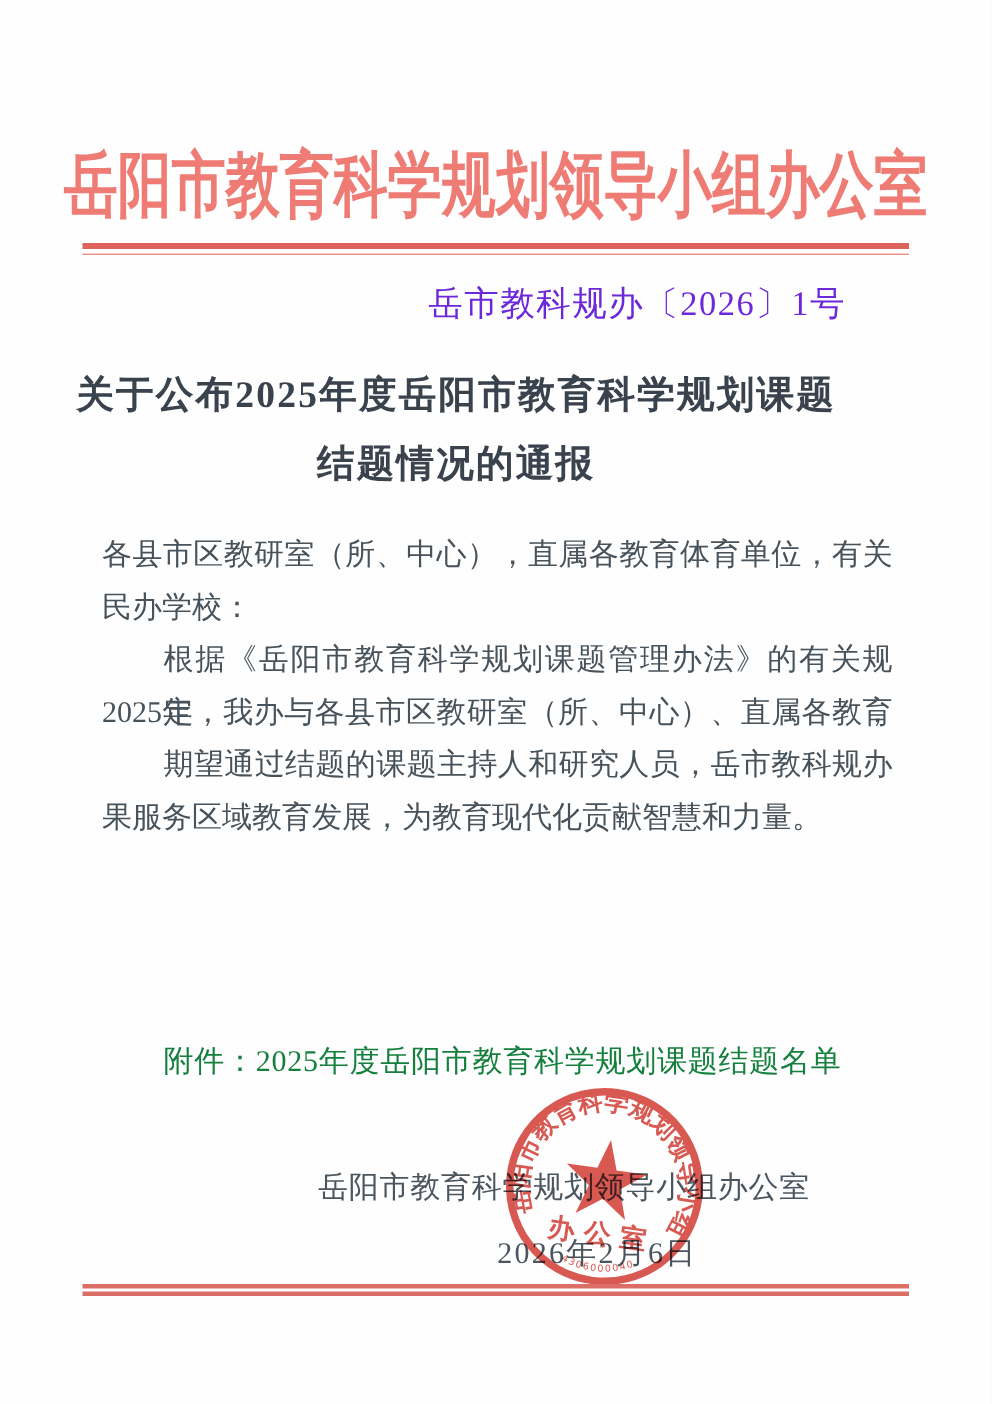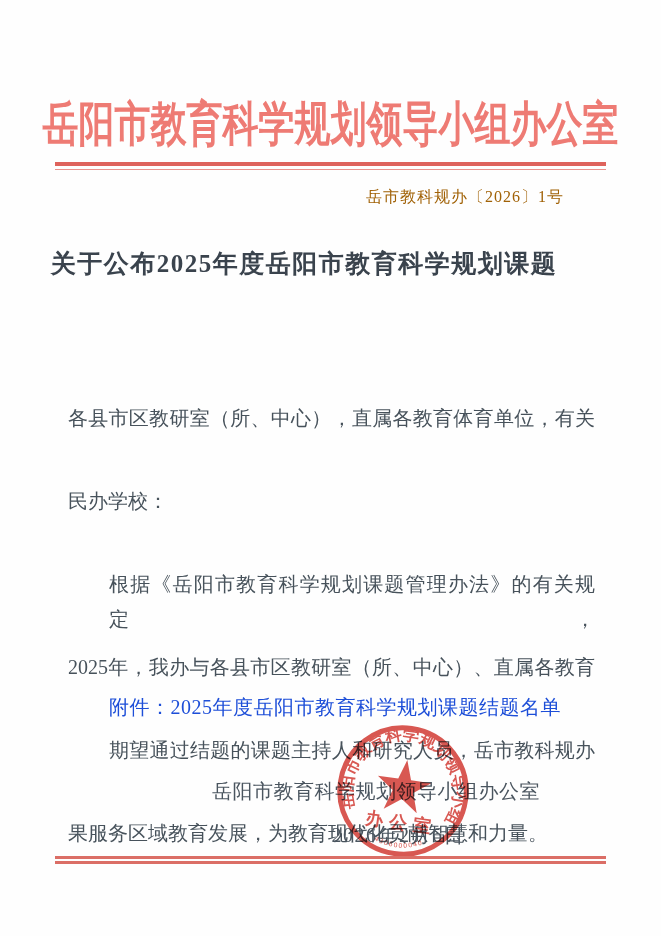--- a/index.html
+++ b/index.html
@@ -27,23 +27,23 @@
     transform-origin: center top;
     white-space: nowrap;
   }
   .header-rule { position: absolute; top: 162px; left: 55px; width: 551px; }
   .header-rule .thick { height: 4px; background: #de635c; }
   .header-rule .thin  { height: 1.6px; margin-top: 2.5px; background: #ea938d; }
 
   .doc-number {
     position: absolute;
     top: 187px; right: 97px;
-    font-size: 16px;
+    font-size: 23px;
     letter-spacing: 1px;
-    color: #a16207;
+    color: #6d28d9;
     white-space: nowrap;
     text-align: right;
   }
   
   .doc-title {
     position: absolute;
     top: 241px; left: 0; width: 608px;
     text-align: center;
     font-size: 25px;
     line-height: 46px;
@@ -52,30 +52,30 @@
     color: #3a434d;
   }
   
   .doc-body {
     position: absolute;
     top: 353px; left: 68px; width: 527px;
     font-size: 20px;
     line-height: 35px;
     color: #47525b;
   }
-  .body-line { height: 35px; white-space: nowrap; margin-top: 48px; }
+  .body-line { height: 35px; white-space: nowrap; }
   .body-line.full { text-align: justify; text-align-last: justify; white-space: normal; }
   .body-line.indent { padding-left: 41px; }
 
   .attachment-line {
     position: absolute;
     top: 694px; left: 109px;
     font-size: 20px;
     letter-spacing: 0.5px;
-    color: #1d4ed8;
+    color: #15803d;
     white-space: nowrap;
   }
   
   .signature-org {
     position: absolute;
     top: 778px; right: 121px;
     font-size: 20px;
     letter-spacing: 0.5px;
     color: #4a555f;
     white-space: nowrap;
@@ -111,20 +111,21 @@
 
   <div class="header-rule">
     <div class="thick"></div>
     <div class="thin"></div>
   </div>
 
   <div class="doc-number">岳市教科规办〔2026〕1号</div>
 
   <div class="doc-title">
     <div>关于公布2025年度岳阳市教育科学规划课题</div>
+    <div>结题情况的通报</div>
   </div>
 
   <div class="doc-body">
       <div class="body-line full">各县市区教研室（所、中心），直属各教育体育单位，有关</div>
       <div class="body-line">民办学校：</div>
       <div class="body-line full indent">根据《岳阳市教育科学规划课题管理办法》的有关规定，</div>
       <div class="body-line full">2025年，我办与各县市区教研室（所、中心）、直属各教育</div>
       <div class="body-line full indent">期望通过结题的课题主持人和研究人员，岳市教科规办</div>
       <div class="body-line">果服务区域教育发展，为教育现代化贡献智慧和力量。</div>
     </div>

